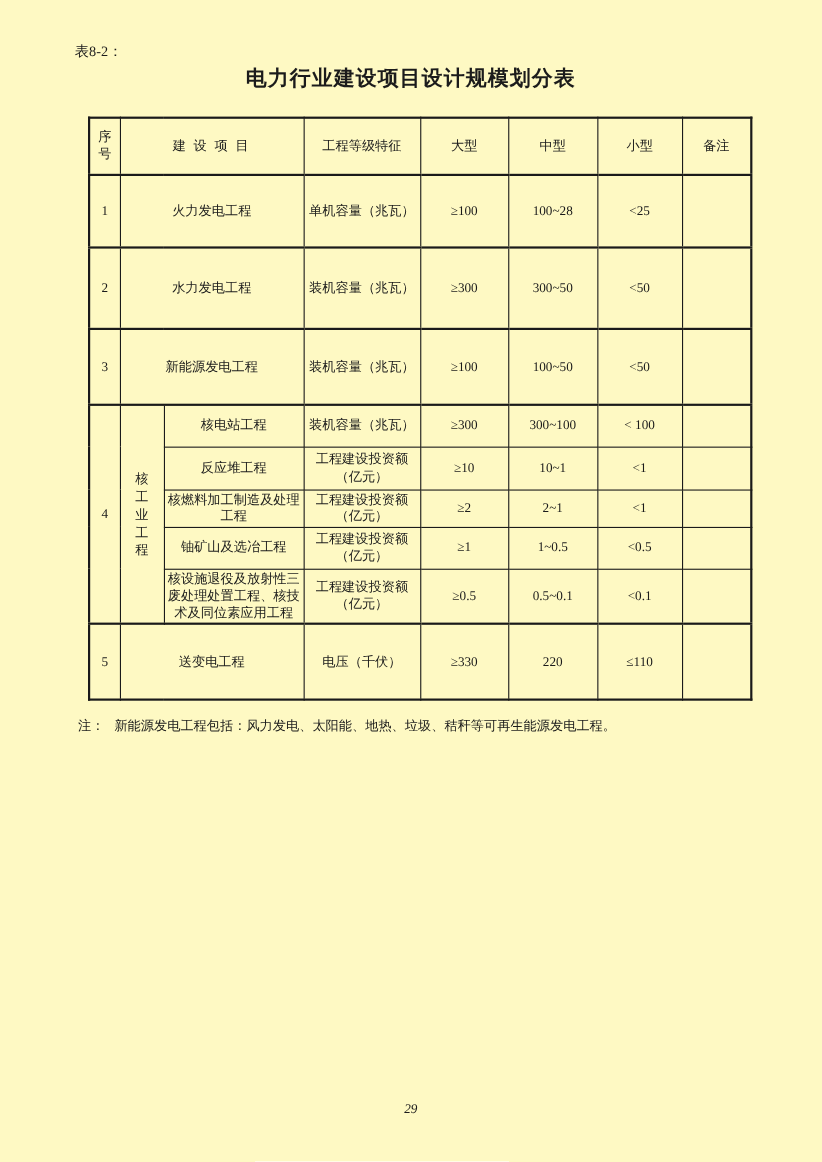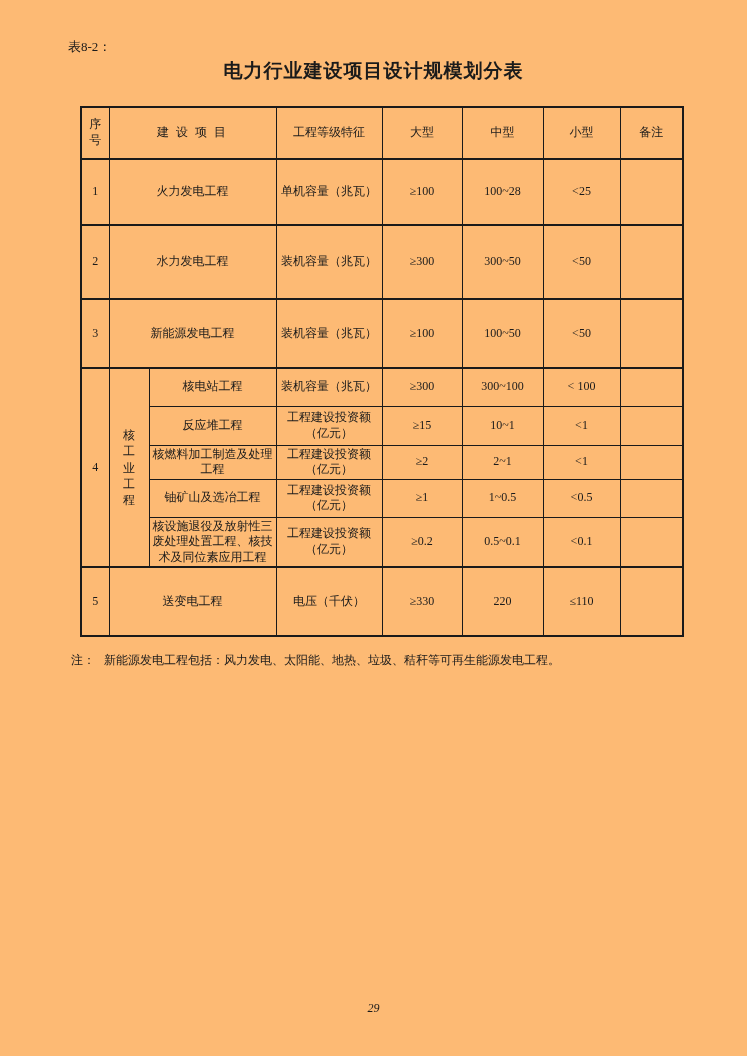--- a/index.html
+++ b/index.html
@@ -1,20 +1,20 @@
 <!DOCTYPE html>
 <html><head>
 <meta charset="utf-8">
 <style>
   html, body { margin: 0; padding: 0; background: #ffffff; }
   .sheet {
     position: relative;
     width: 747px;
     height: 1056px;
-    background: #fdba74;
+    background: #fef9c3;
     font-family: "Liberation Serif", "DejaVu Serif", serif;
     color: #1b1b1b;
     overflow: hidden;
   }
   .table-label {
     position: absolute;
     left: 68px;
     top: 38px;
     font-size: 13px;
   }
@@ -159,21 +159,21 @@
       <td>≥300</td>
       <td>300~100</td>
       <td>&lt; 100</td>
       <td></td>
     </tr>
 
     <tr class="h-4b">
       <td>反应堆工程</td>
       <td class="c-feature">工程建设投资额
 （亿元）</td>
-      <td>≥15</td>
+      <td>≥10</td>
       <td>10~1</td>
       <td>&lt;1</td>
       <td></td>
     </tr>
 
     <tr class="h-4c">
       <td>核燃料加工制造及处理工程</td>
       <td class="c-feature">工程建设投资额
 （亿元）</td>
       <td>≥2</td>
@@ -189,21 +189,21 @@
       <td>≥1</td>
       <td>1~0.5</td>
       <td>&lt;0.5</td>
       <td></td>
     </tr>
 
     <tr class="h-4e">
       <td>核设施退役及放射性三废处理处置工程、核技术及同位素应用工程</td>
       <td class="c-feature">工程建设投资额
 （亿元）</td>
-      <td>≥0.2</td>
+      <td>≥0.5</td>
       <td>0.5~0.1</td>
       <td>&lt;0.1</td>
       <td></td>
     </tr>
 
     <tr class="h-r5 row-major">
       <td>5</td>
       <td colspan="2">送变电工程</td>
       <td class="c-feature">电压（千伏）</td>
       <td>≥330</td>

